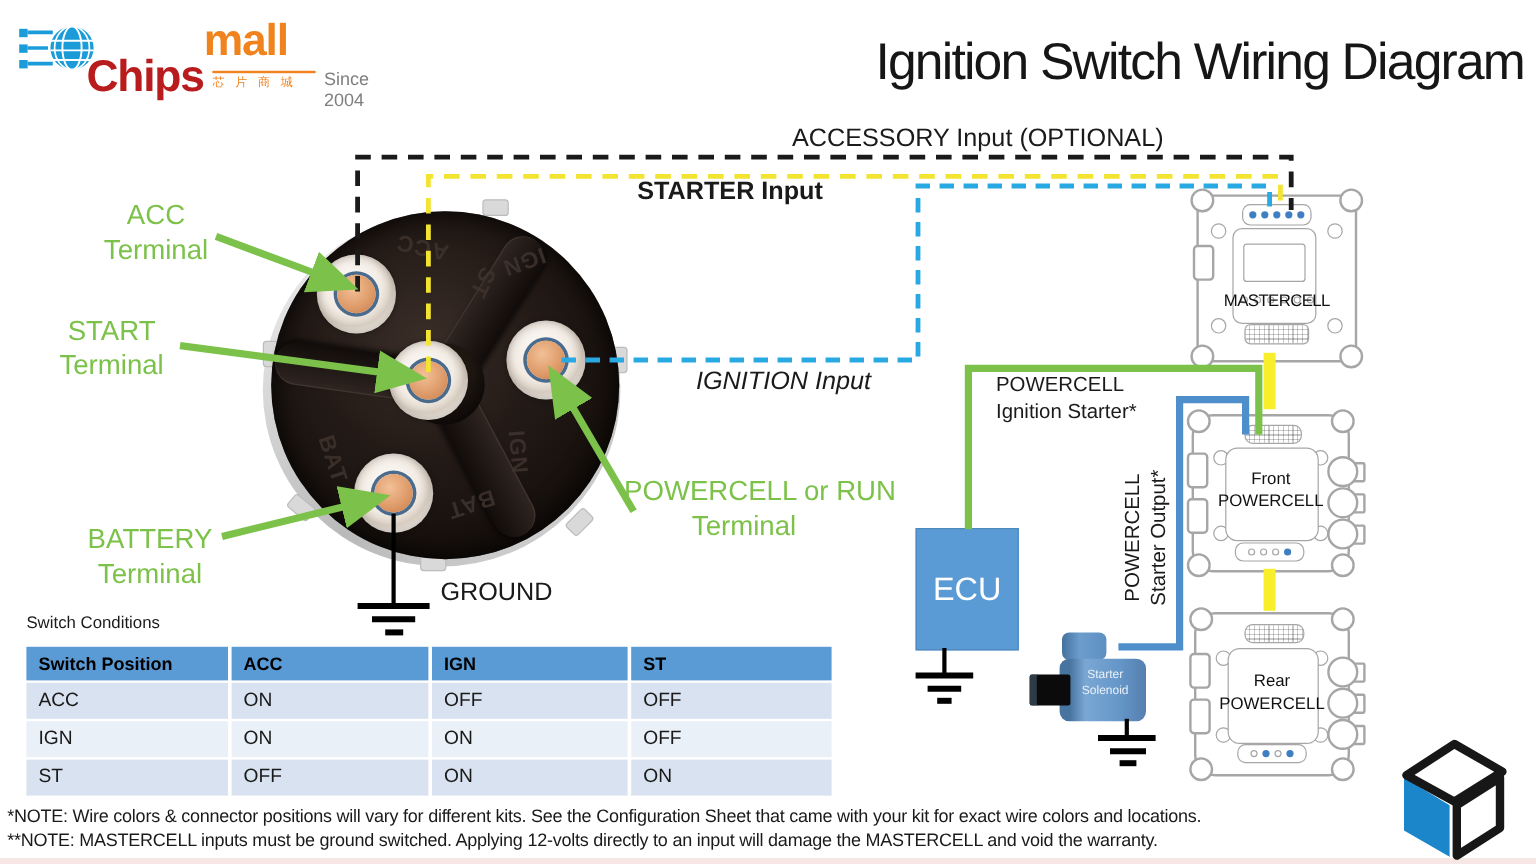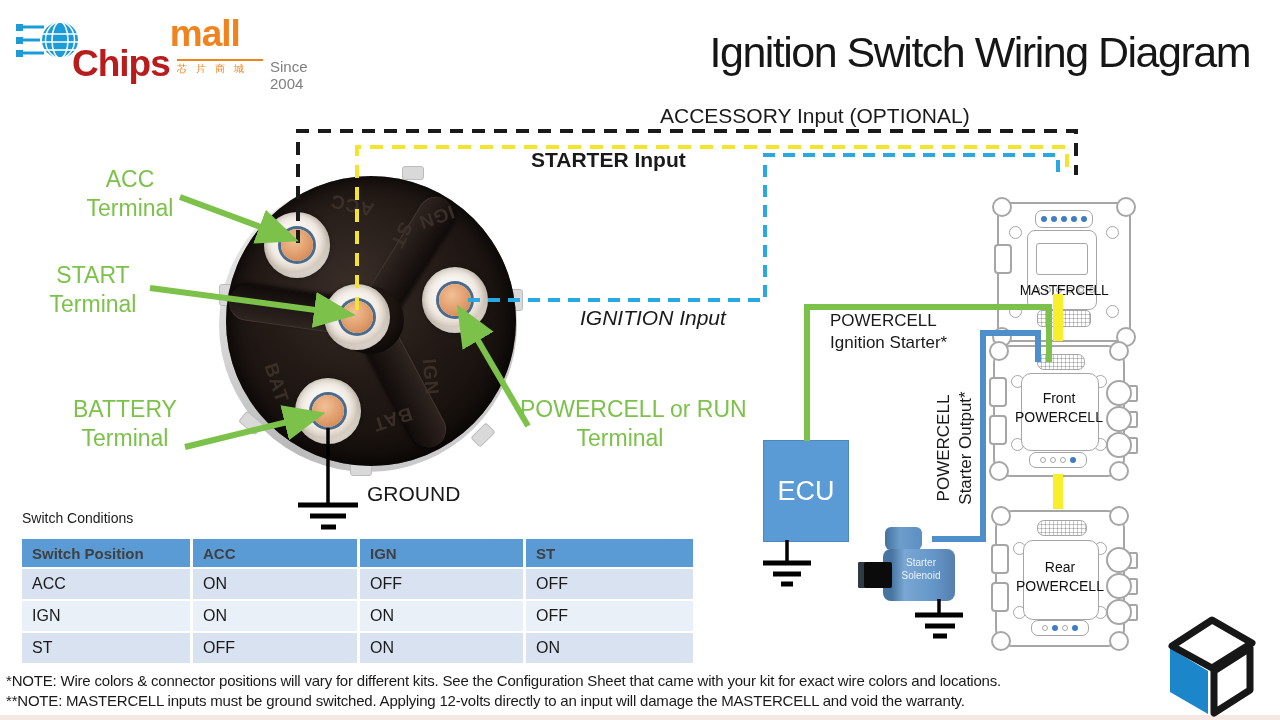--- a/index.html
+++ b/index.html
@@ -9,37 +9,37 @@
 
   
   .logo{left:14px;top:12px;width:330px;height:66px;}
   .logo-row{display:flex;align-items:flex-start;}
   .brand{font-weight:700;font-size:37px;letter-spacing:-1px;line-height:44px;}
   .brand-blue{color:#b91c1c;margin-left:-14px;margin-top:30px;}
   .brand-orange{color:#f0831e;}
   .cn{position:absolute;left:163px;top:47px;font-size:10px;color:#f0831e;letter-spacing:9px;
       border-top:2px solid #f0831e;padding-top:1px;width:86px;white-space:nowrap;overflow:hidden;}
   .since{position:absolute;left:256px;top:46px;font-size:15px;color:#7f7f7f;}
-  .page-title{right:30px;top:28px;font-size:43px;letter-spacing:-1.5px;color:#161616;white-space:nowrap;}
+  .page-title{right:10px;top:28px;font-size:43px;letter-spacing:-1.5px;color:#161616;white-space:nowrap;}
 
   
   .dlabel{font-size:21px;color:#1a1a1a;white-space:nowrap;}
   .accessory-l{left:660px;top:104px;width:290px;text-align:center;}
   .starter-l{left:531px;top:148px;font-weight:bold;}
   .ignition-l{left:580px;top:306px;font-style:italic;}
   .ground-l{left:367px;top:482px;}
   .pc-ign-out{left:830px;top:310px;font-size:17px;line-height:22px;}
   .pc-start-out{left:870px;top:426px;width:170px;height:44px;font-size:17px;line-height:22px;
                 text-align:center;transform:rotate(-90deg);}
 
   
   .glabel{color:#7cc24a;font-size:23px;line-height:29px;text-align:center;white-space:nowrap;}
   .acc-l{left:60px;top:165px;width:140px;}
   .start-l{left:23px;top:261px;width:140px;}
-  .batt-l{left:55px;top:395px;width:140px;}
+  .batt-l{left:55px;top:435px;width:140px;}
   .ignrun-l{left:520px;top:395px;width:200px;}
 
   
   .switch-rim{left:219px;top:178px;width:298px;height:294px;border-radius:50%;
               background:linear-gradient(140deg,#f4f4f4,#b9b9b9 60%,#d8d8d8);}
   .rim-tab{width:20px;height:12px;background:#d9d9d9;border:1px solid #bcbcbc;border-radius:3px;}
   .switch-body{left:226px;top:176px;width:290px;height:290px;border-radius:50%;
                background:radial-gradient(circle at 44% 38%,#3a2e28 0%,#241b17 38%,#150f0c 72%,#0b0807 100%);
                box-shadow:inset 0 0 24px #000;}
   .arm{position:absolute;left:370px;top:302px;width:142px;height:36px;border-radius:18px;
@@ -63,40 +63,40 @@
         display:flex;align-items:center;justify-content:center;gap:4px;}
   .bdot{width:6px;height:6px;border-radius:50%;background:#3f7fc1;}
   .grid-conn{background:repeating-linear-gradient(90deg,#fff 0 3px,#c9c9c9 3px 4px),
              repeating-linear-gradient(#fff 0 3px,#c9c9c9 3px 4px);background-blend-mode:multiply;}
   .inner-panel{position:absolute;border:1.5px solid #a6a6a6;border-radius:8px;background:#fff;}
   .dev-label{position:absolute;width:100%;text-align:center;color:#111;}
   .knob{position:absolute;width:22px;height:22px;border:2px solid #a6a6a6;border-radius:50%;background:#fff;}
   .knob-tab{position:absolute;width:10px;height:13px;border:2px solid #a6a6a6;border-radius:2px;background:#fff;}
   .side-conn{position:absolute;width:14px;height:26px;border:2px solid #a6a6a6;border-radius:4px;background:#fff;}
 
-  .mastercell{left:997px;top:162px;width:130px;height:136px;margin-top:40px;}
+  .mastercell{left:997px;top:162px;width:130px;height:136px;}
   .front-pc{left:993px;top:345px;width:128px;height:128px;border-radius:18px;}
   .rear-pc{left:995px;top:510px;width:126px;height:133px;border-radius:18px;}
   .pc-text{font-size:14px;line-height:19px;}
 
   .ecu{left:763px;top:440px;width:84px;height:100px;background:#5b9bd5;border:1px solid #4d88bd;
        display:flex;align-items:center;justify-content:center;color:#fff;font-size:27px;}
 
   .sol-top{left:885px;top:527px;width:37px;height:23px;border-radius:6px;
            background:linear-gradient(90deg,#44719e,#6d9dcc 40%,#5d8fc2);}
   .sol-body{left:883px;top:549px;width:72px;height:52px;border-radius:8px;
             background:linear-gradient(90deg,#47759f 0 12%,#7aa7d4 30%,#6496c8 70%,#557fae);}
   .sol-plunger{left:858px;top:562px;width:34px;height:26px;background:#0b0b0b;border-radius:2px;
                box-shadow:inset 6px 0 0 #2e3a44;}
   .sol-label{left:892px;top:556px;width:58px;text-align:center;color:#eaf1f8;font-size:10px;line-height:13px;}
 
   
   .tbl-heading{left:22px;top:510px;font-size:14px;}
   table.cond{position:absolute;left:19px;top:537px;border-collapse:separate;border-spacing:3px 2px;table-layout:fixed;}
-  table.cond th{background:#5b9bd5;color:#404040;font-size:15px;font-weight:700;text-align:left;
+  table.cond th{background:#5b9bd5;color:#000000;font-size:15px;font-weight:700;text-align:left;
                 padding:4px 0 4px 10px;height:20px;}
   table.cond td{font-size:16px;color:#1a1a1a;text-align:left;padding:4px 0 4px 10px;height:22px;}
   tr.row-a td{background:#d9e2f0;}
   tr.row-b td{background:#eaf0f8;}
 
   .note{left:6px;top:672px;font-size:15px;letter-spacing:-.2px;white-space:nowrap;}
   .note2{top:692px;}
   .bottom-strip{left:0;top:715px;width:1280px;height:5px;background:#f7e7e4;}
 
   .overlay{left:0;top:0;pointer-events:none;}

